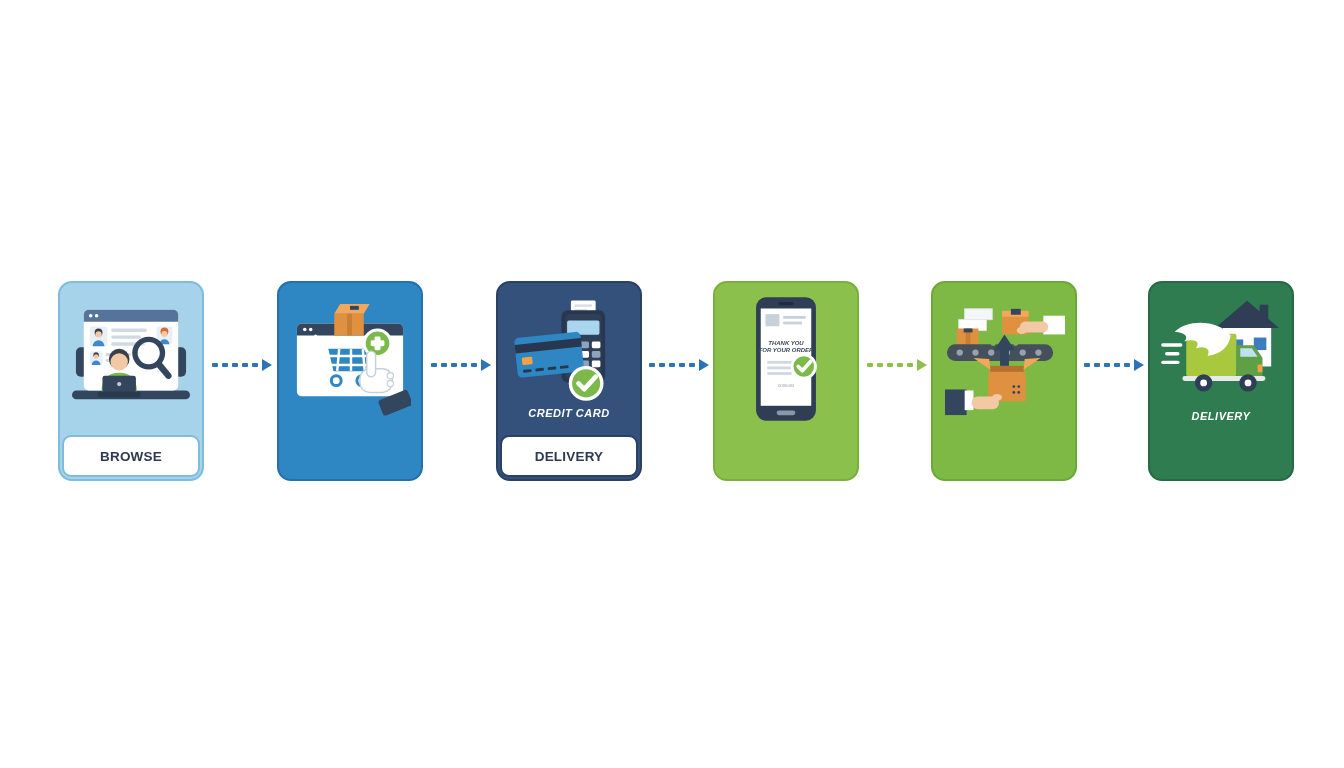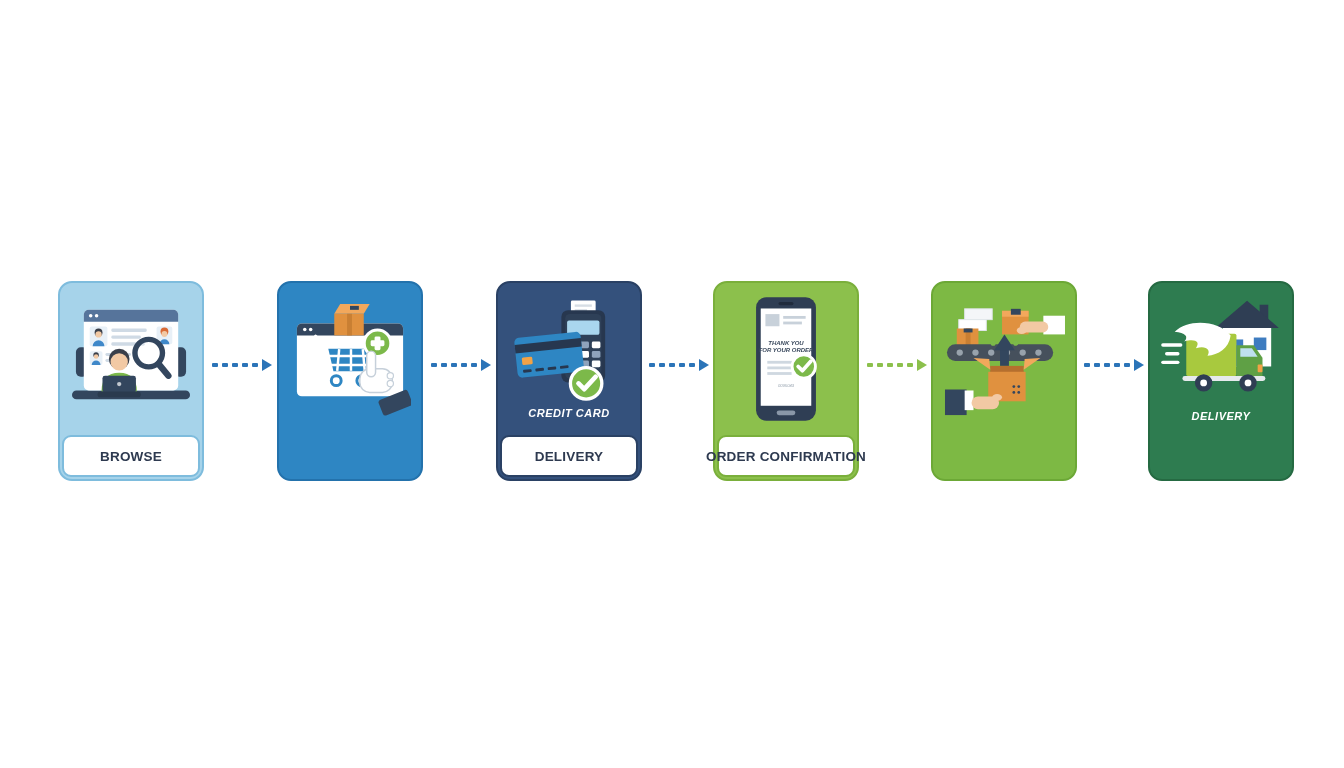--- a/index.html
+++ b/index.html
@@ -207,23 +207,20 @@
         <rect x="42" y="74" width="36" height="3" fill="#CFD8E0"></rect>
         <rect x="42" y="80" width="26" height="3" fill="#CFD8E0"></rect>
         <g>
           <circle cx="81" cy="74" r="12.5" fill="var(--green)" stroke="#ffffff" stroke-width="3"></circle>
           <path d="M75 74 l4.5 4.5 l9 -10" stroke="#ffffff" stroke-width="4" fill="none" stroke-linecap="round" stroke-linejoin="round"></path>
         </g>
         <text x="62" y="96" text-anchor="middle" font-size="4.4" fill="#9AA6B2">0095043</text>
         <rect x="52" y="121" width="20" height="5" rx="2.5" fill="#8A97A8"></rect>
       </svg>
     </div>
-    <div class="card-label">
-      <span>ORDER CONFIRMATION</span>
-    </div>
   </div>
 
   <div class="arrow" style="left: 867px; --c: #8CC04C;">
     <div class="dash"></div>
       <div class="dash"></div>
     <div class="dash"></div>
       <div class="dash"></div>
     <div class="dash"></div>
     <div class="tri"></div>
   </div>

